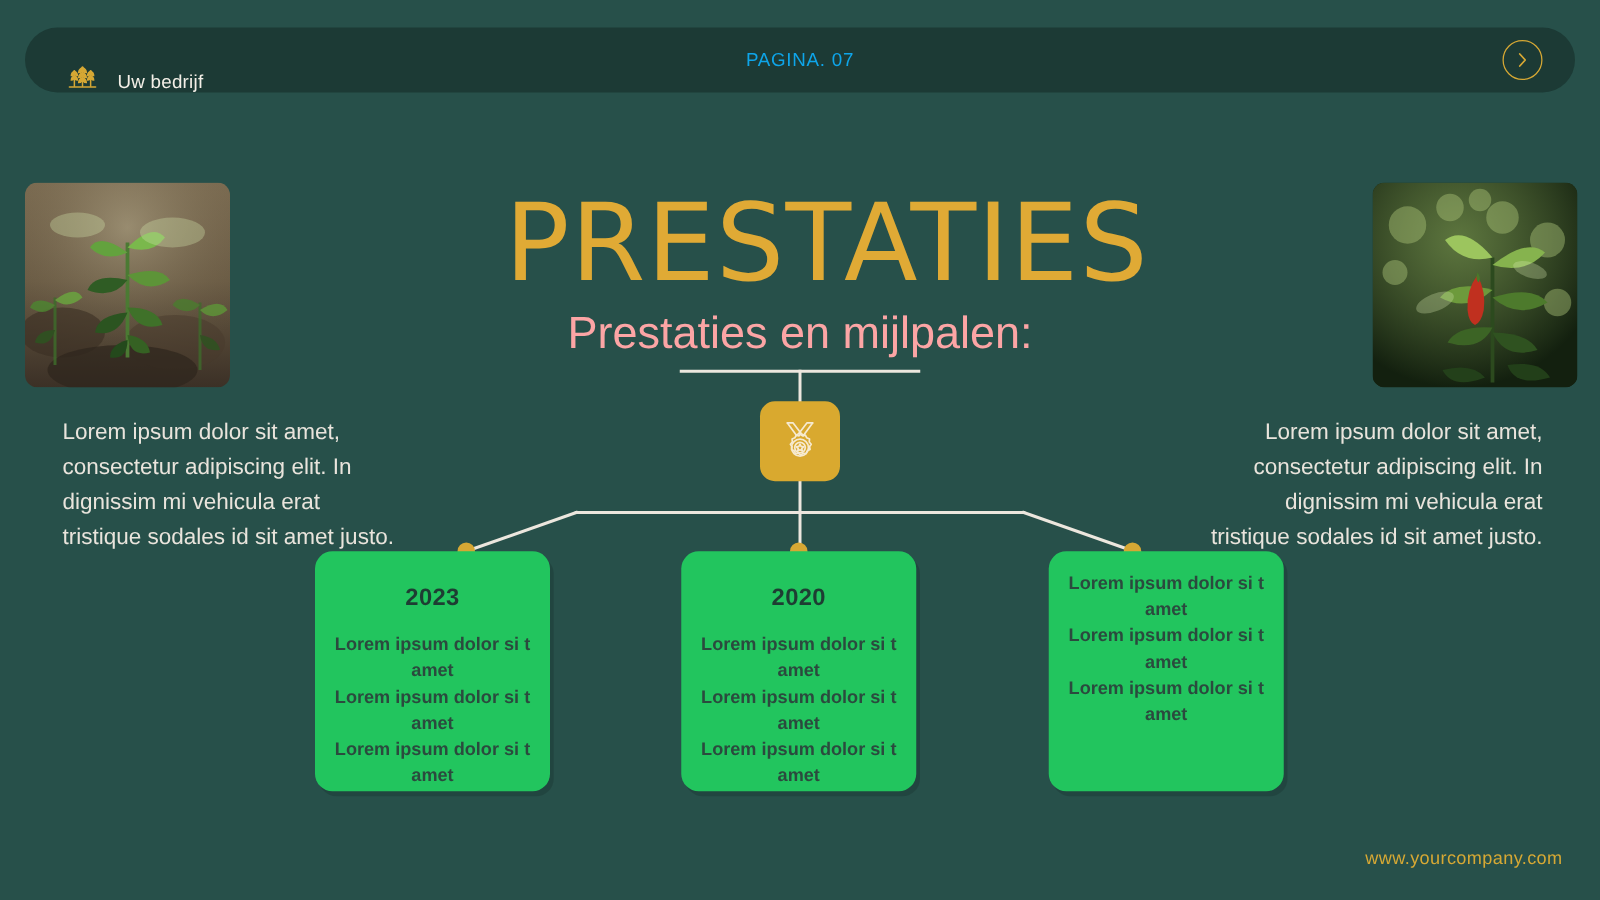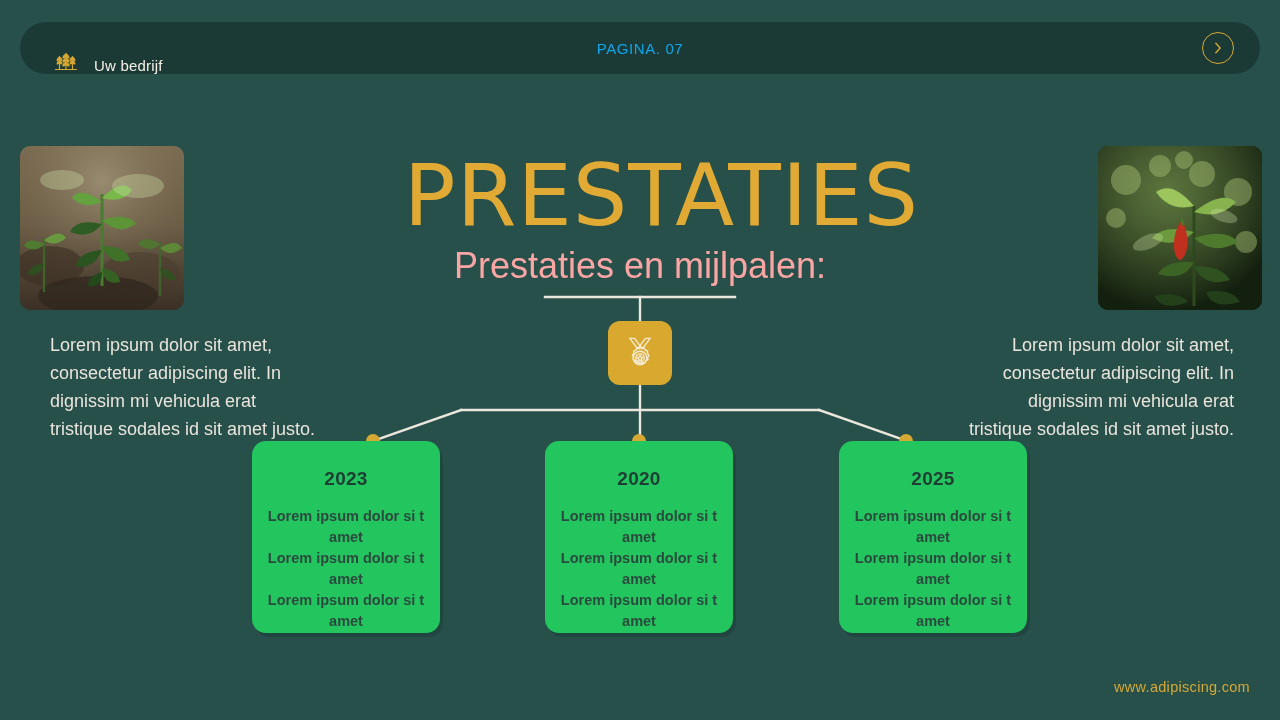--- a/index.html
+++ b/index.html
@@ -289,23 +289,22 @@
   <div class="card c1">
     <div class="card-year">2020</div>
     <div class="card-lines">
       <div class="card-line">Lorem ipsum dolor si t amet</div>
       <div class="card-line">Lorem ipsum dolor si t amet</div>
       <div class="card-line">Lorem ipsum dolor si t amet</div>
     </div>
   </div>
 
   <div class="card c2">
-    <div class="card-year">2025</div>
     <div class="card-lines">
       <div class="card-line">Lorem ipsum dolor si t amet</div>
       <div class="card-line">Lorem ipsum dolor si t amet</div>
       <div class="card-line">Lorem ipsum dolor si t amet</div>
     </div>
   </div>
 
-  <div class="footer-url">www.adipiscing.com</div>
+  <div class="footer-url">www.yourcompany.com</div>
 
 </div>
 
 </body></html>

